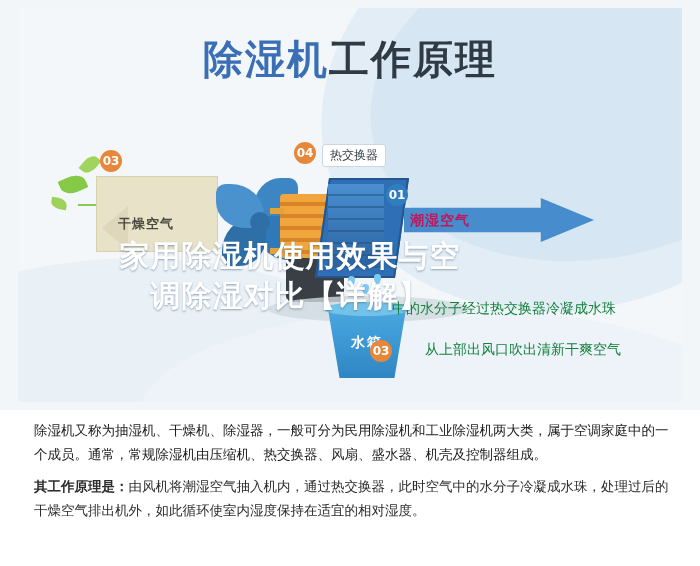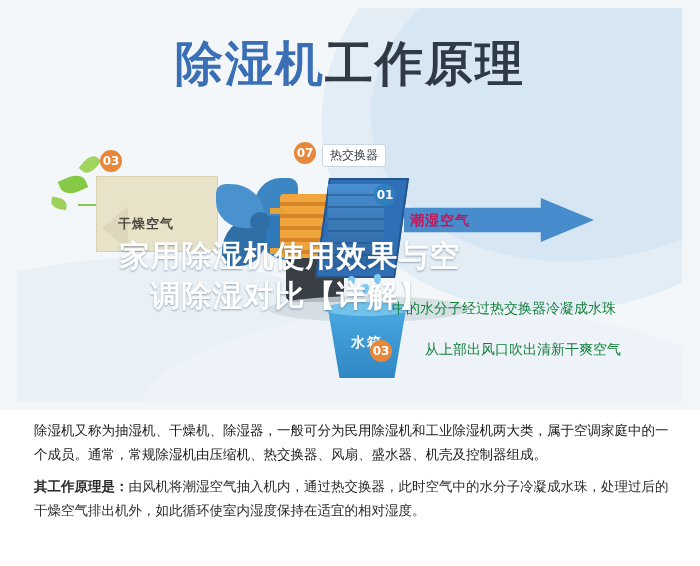--- a/index.html
+++ b/index.html
@@ -82,21 +82,21 @@
     position: absolute;
     left: 0;
     top: 24px;
     width: 664px;
     text-align: center;
     white-space: nowrap;
   }
   .title span {
     font-family: "DejaVu Sans", sans-serif;
     font-weight: bold;
-    font-size: 48px;
+    font-size: 40px;
     letter-spacing: 2px;
   }
   .title .t1 { color: #3a6fb5; }
   .title .t2 { color: #2f3a45; }
 
   
   .leaf {
     position: absolute;
     background: #7ec242;
     border-radius: 0 60% 0 60%;
@@ -443,24 +443,24 @@
       <div class="base-shadow"></div>
       <div class="tank"></div>
       <div class="tank-top"></div>
       <div class="tank-label">水箱</div>
 
       <div class="humid-arrow"></div>
       <div class="humid-label">潮湿空气</div>
 
       <div class="badge" style="left:82px;top:142px;">03</div>
 
-      <div class="badge" style="left:276px;top:134px;">07</div>
+      <div class="badge" style="left:276px;top:134px;">04</div>
       <div class="pill" style="left:304px;top:136px;">热交换器</div>
 
-      <div class="badge blue" style="left:356px;top:176px;">01</div>
+      <div class="badge blue" style="left:368px;top:176px;">01</div>
 
     </div>
 
     <div class="diag-caption" style="left:392px;top:300px;">中的水分子经过热交换器冷凝成水珠</div>
     <div class="badge" style="left:370px;top:340px;">03</div>
     <div class="diag-caption" style="left:400px;top:341px;padding-left:25px;">从上部出风口吹出清新干爽空气</div>
 
     <div class="watermark">
       <div>家用除湿机使用效果与空</div>
       <div>调除湿对比【详解】</div>

